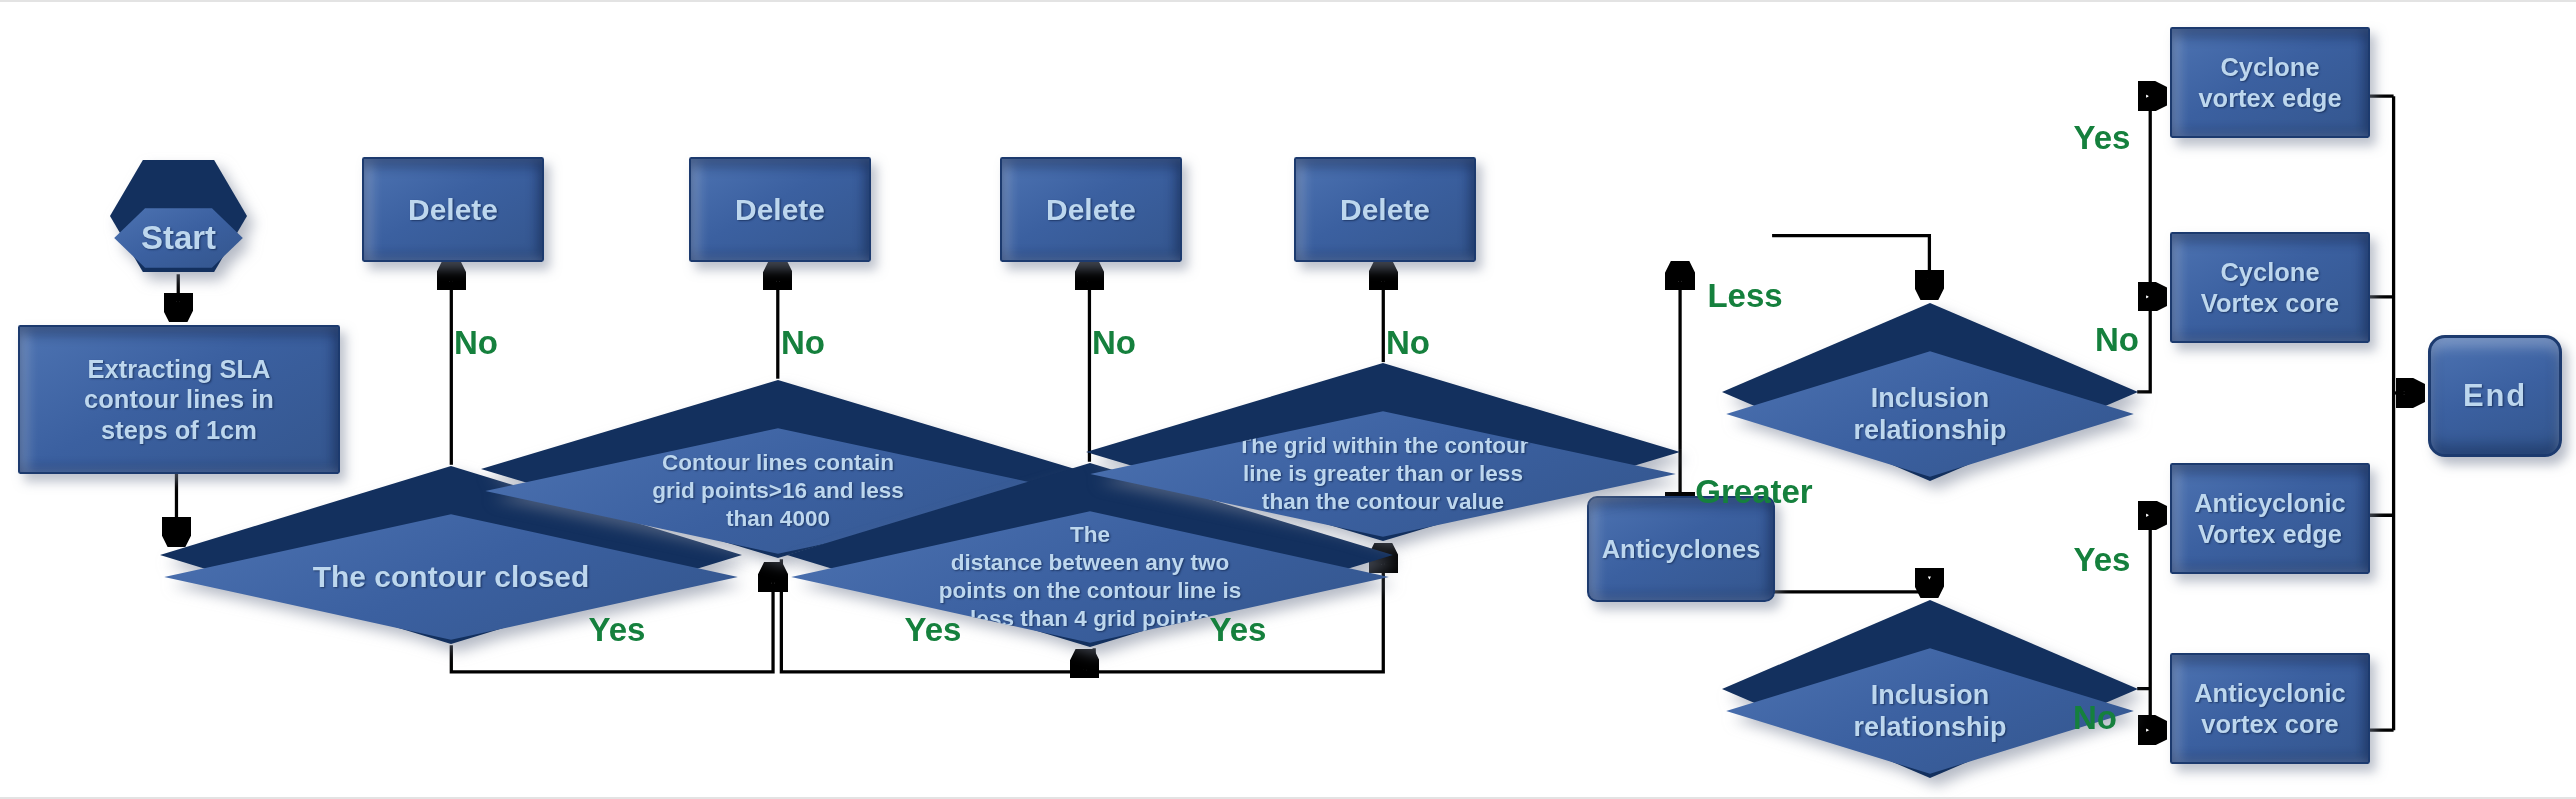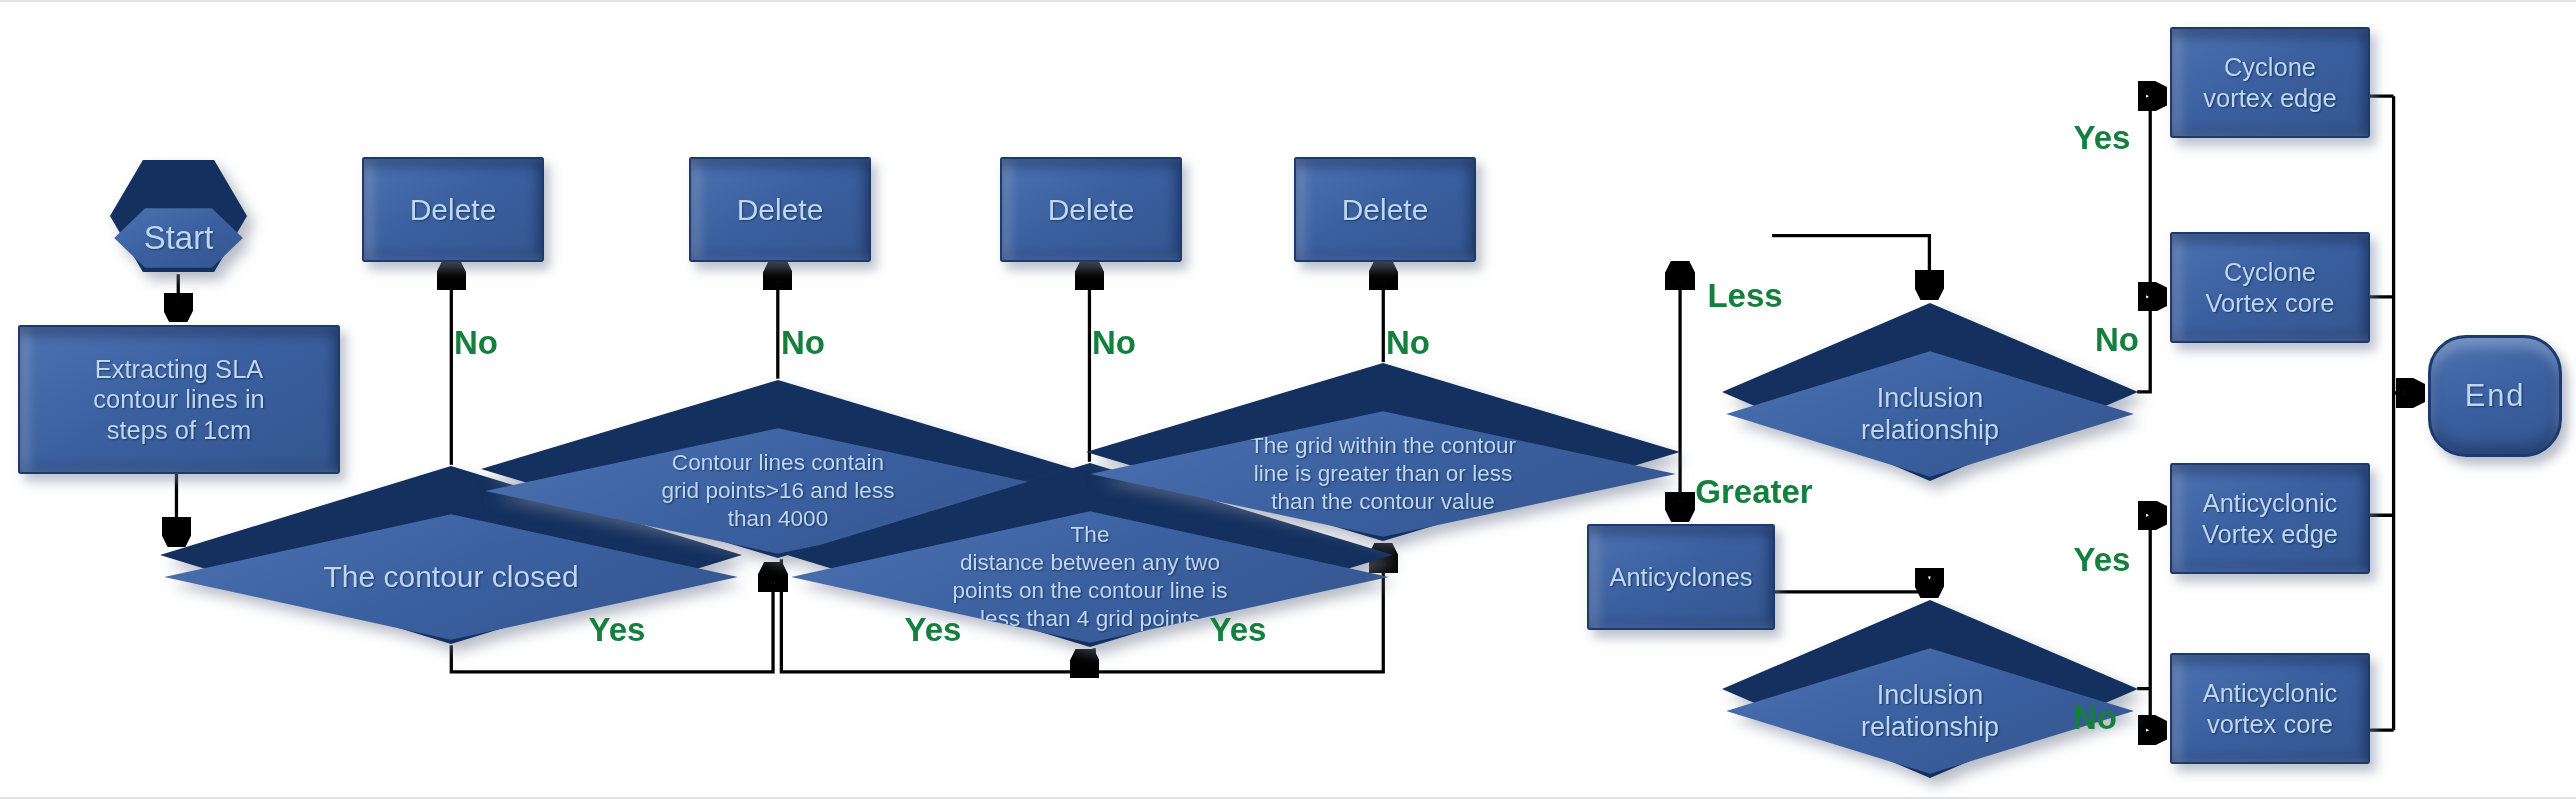--- a/index.html
+++ b/index.html
@@ -21,21 +21,21 @@
   .shape-outer{position:absolute;inset:0;background:#13305e;}
   .shape-inner{position:absolute;inset:4.2px;display:flex;align-items:center;justify-content:center;
     background:linear-gradient(155deg,#4d73b2 0%,#3b60a0 50%,#33558c 100%);margin-top:44px;}
   .stadium{position:absolute;display:flex;align-items:center;justify-content:center;
     background:linear-gradient(160deg,#4d73b2 0%,#3b60a0 50%,#33568e 100%);
     border:3px solid #1c3a6e;border-radius:38px;
     box-shadow:inset 0 9.5px 12px rgba(255,255,255,.25),inset 0 -9.5px 13px rgba(10,25,60,.35),
                6px 7.1px 10.7px rgba(125,135,155,.55);}
 
   
-  .nlabel{color:#bdd7ee;font-weight:400;text-align:center;white-space:pre-line;line-height:1.2;
+  .nlabel{color:#bdd7ee;font-weight:700;text-align:center;white-space:pre-line;line-height:1.2;
     text-shadow:1.2px 1.2px 1.8px rgba(10,25,60,.55);}
   .fs-start{font-size:33px;}
   .fs-delete{font-size:30px;}
   .fs-box{font-size:25.5px;}
   .fs-big-d{font-size:30px;text-align:right;}
   .fs-d{font-size:22.6px;line-height:1.25;}
   .fs-inc{font-size:27px;}
   .fs-end{font-size:31px;letter-spacing:1.8px;}
 
   
@@ -99,21 +99,21 @@
   <div class="rbox" style="left:689px;top:157px;width:178px;height:101px;">
     <div class="nlabel fs-delete">Delete</div>
   </div>
   <div class="rbox" style="left:1000px;top:157px;width:178px;height:101px;">
     <div class="nlabel fs-delete">Delete</div>
   </div>
   <div class="rbox" style="left:1294px;top:157px;width:178px;height:101px;">
     <div class="nlabel fs-delete">Delete</div>
   </div>
 
-  <div class="rbox" style="left:1587px;top:524px;width:184px;height:102px;">
+  <div class="rbox" style="left:1587px;top:496px;width:184px;height:102px;border-radius:10px;">
     <div class="nlabel fs-box">Anticyclones</div>
   </div>
 
   <div class="shapewrap" style="left:160px;top:466px;width:582px;height:178px;">
     <div class="shape-outer clip-d"></div>
     <div class="shape-inner clip-d">
       <div class="nlabel fs-big-d">The contour closed</div>
     </div>
   </div>
   <div class="shapewrap" style="left:481px;top:380px;width:594px;height:178px;">
@@ -166,21 +166,21 @@
   </div>
   <div class="rbox" style="left:2170px;top:463px;width:196px;height:107px;">
     <div class="nlabel fs-box">Anticyclonic
 Vortex edge</div>
   </div>
   <div class="rbox" style="left:2170px;top:653px;width:196px;height:107px;">
     <div class="nlabel fs-box">Anticyclonic
 vortex core</div>
   </div>
 
-  <div class="stadium" style="left:2428px;top:335px;width:128px;height:116px;">
+  <div class="stadium" style="left:2428px;top:335px;width:128px;height:116px;border-radius:17px;">
     <div class="nlabel fs-end">End</div>
   </div>
 
   <div class="elabel" style="left:476px;top:343px;">No</div>
   <div class="elabel" style="left:803px;top:343px;">No</div>
   <div class="elabel" style="left:1114px;top:343px;">No</div>
   <div class="elabel" style="left:1408px;top:343px;">No</div>
   <div class="elabel" style="left:617px;top:630px;">Yes</div>
   <div class="elabel" style="left:933px;top:630px;">Yes</div>
   <div class="elabel" style="left:1238px;top:630px;">Yes</div>

